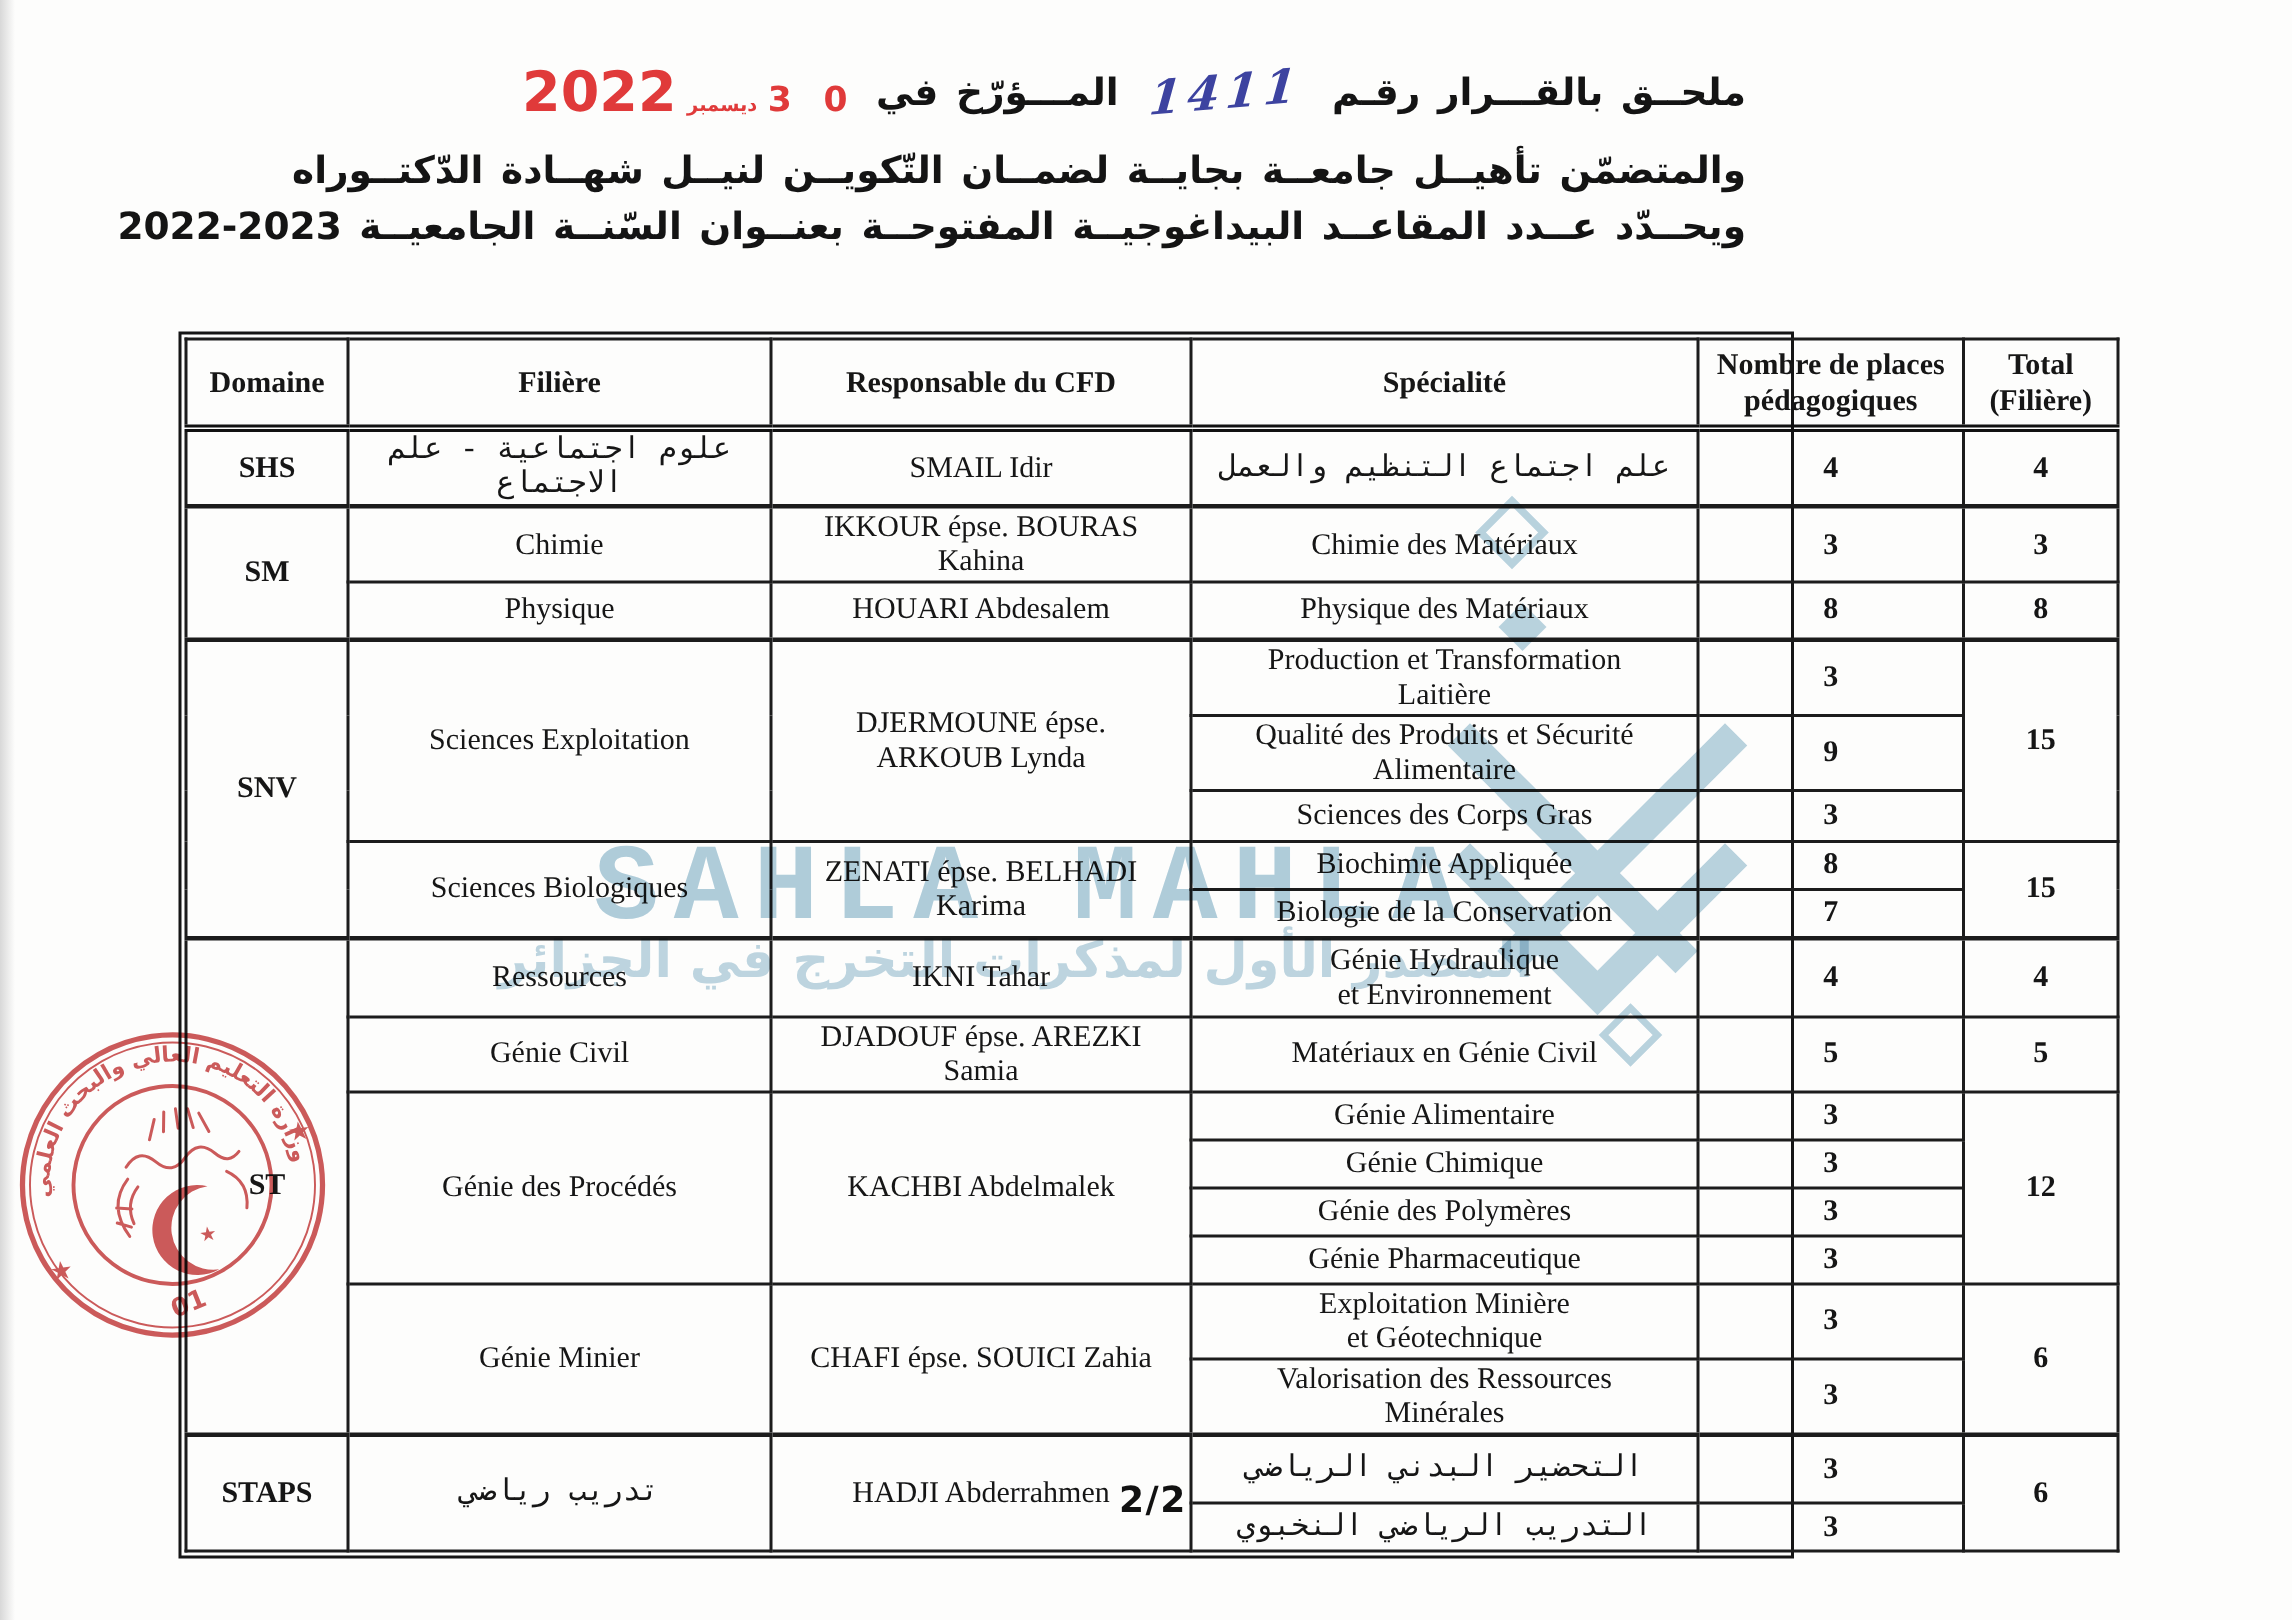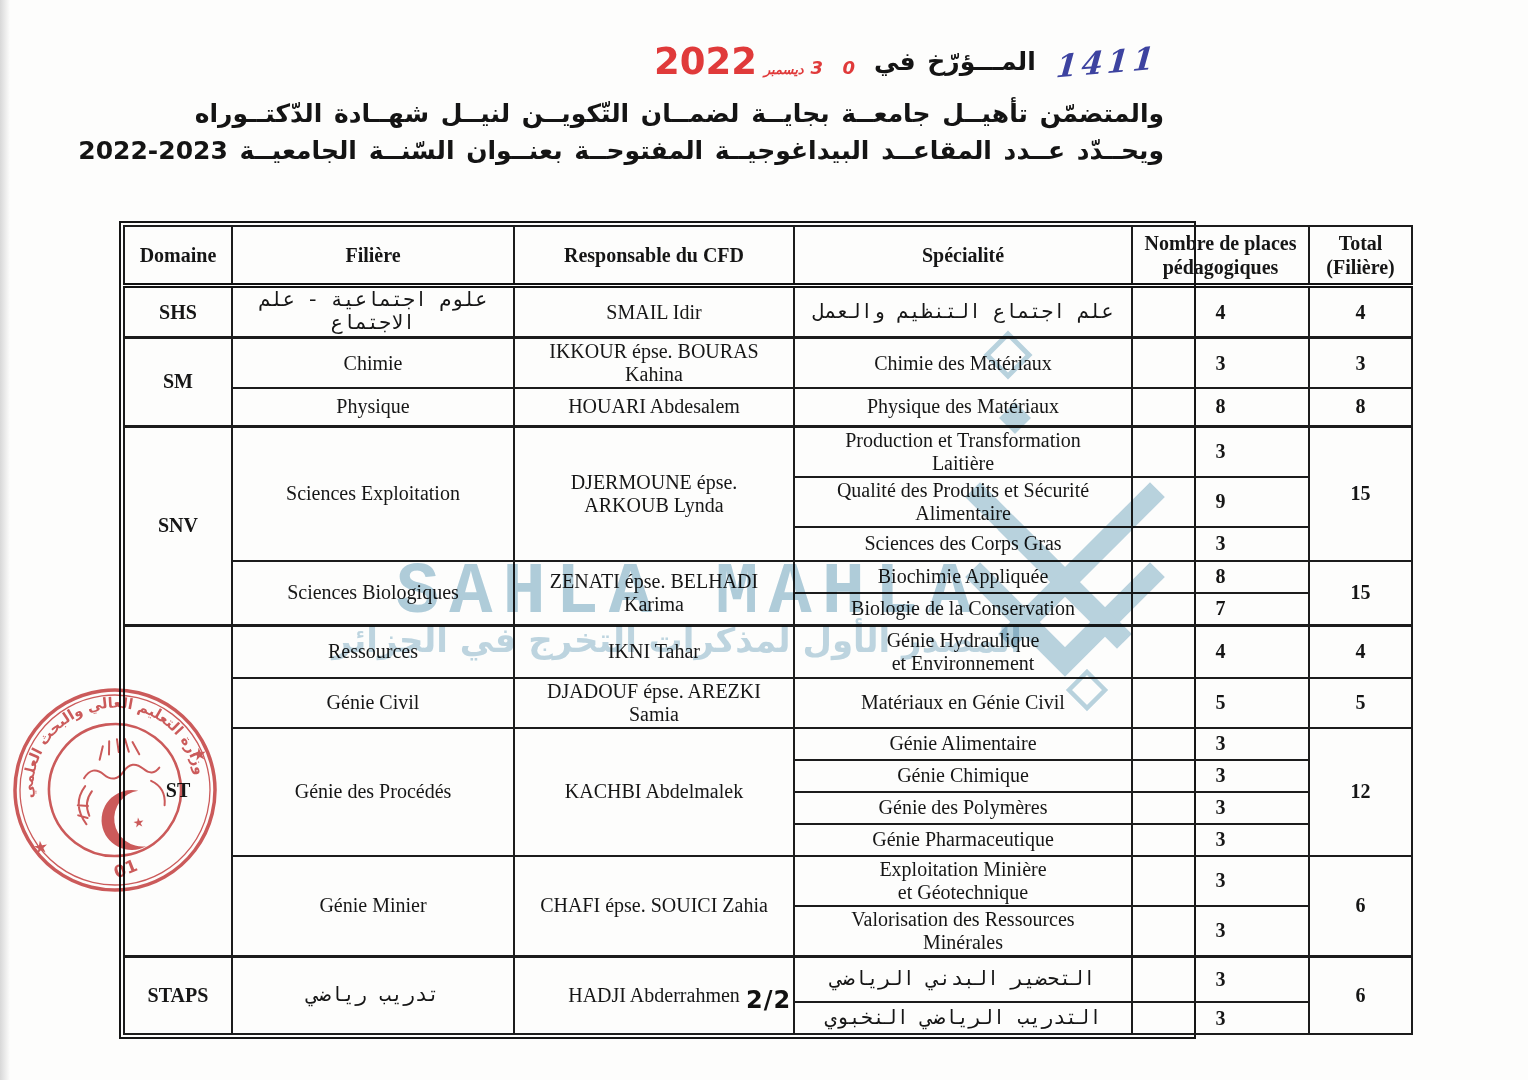--- a/index.html
+++ b/index.html
@@ -28,22 +28,22 @@
   }
   .h-line1{display:flex;align-items:center;gap:14px;margin-bottom:16px;}
   .decree-number{
     display:inline-block;
     font-family:"DejaVu Serif",serif;font-style:italic;font-weight:600;
     color:var(--hand);font-size:31px;letter-spacing:4px;
     transform:rotate(-5deg) skewX(-10deg);
     padding:0 6px;
   }
   .date-stamp{display:inline-flex;align-items:baseline;gap:7px;color:var(--datered);font-weight:800;}
-  .ds-day{font-size:18px;letter-spacing:5px;font-style:italic;}
-  .ds-month{font-size:13px;font-style:italic;}
+  .ds-day{font-size:23px;letter-spacing:5px;}
+  .ds-month{font-size:13px;}
   .ds-year{font-size:37px;}
   .h-line2{margin-bottom:8px;}
   .h-line3{}
 
   
   .table-frame{
     position:absolute;left:119px;top:221px;width:1077px;
     border:2px solid #151515;padding:2px;box-sizing:border-box;
     background:transparent;
   }
@@ -101,20 +101,21 @@
     font-size:24px;letter-spacing:1px;color:#111;
   }
 </style>
 </head>
 <body>
 
 <div class="page">
 
   <header class="doc-header">
     <div class="h-line1">
+      <span>ملحــق بالقـــرار رقـم</span>
       <span class="decree-number">1411</span>
       <span>المـــؤرّخ في</span>
       <span class="date-stamp">
         <span class="ds-day">0 3</span>
         <span class="ds-month">ديسمبر</span>
         <span class="ds-year">2022</span>
       </span>
     </div>
     <div class="h-line2">والمتضمّن تأهيــل جامعــة بجايــة لضمــان التّكويــن لنيــل شهــادة الدّكتــوراه</div>
     <div class="h-line3">ويحــدّد عــدد المقاعــد البيداغوجيــة المفتوحــة بعنــوان السّنــة الجامعيــة 2023-2022</div>

